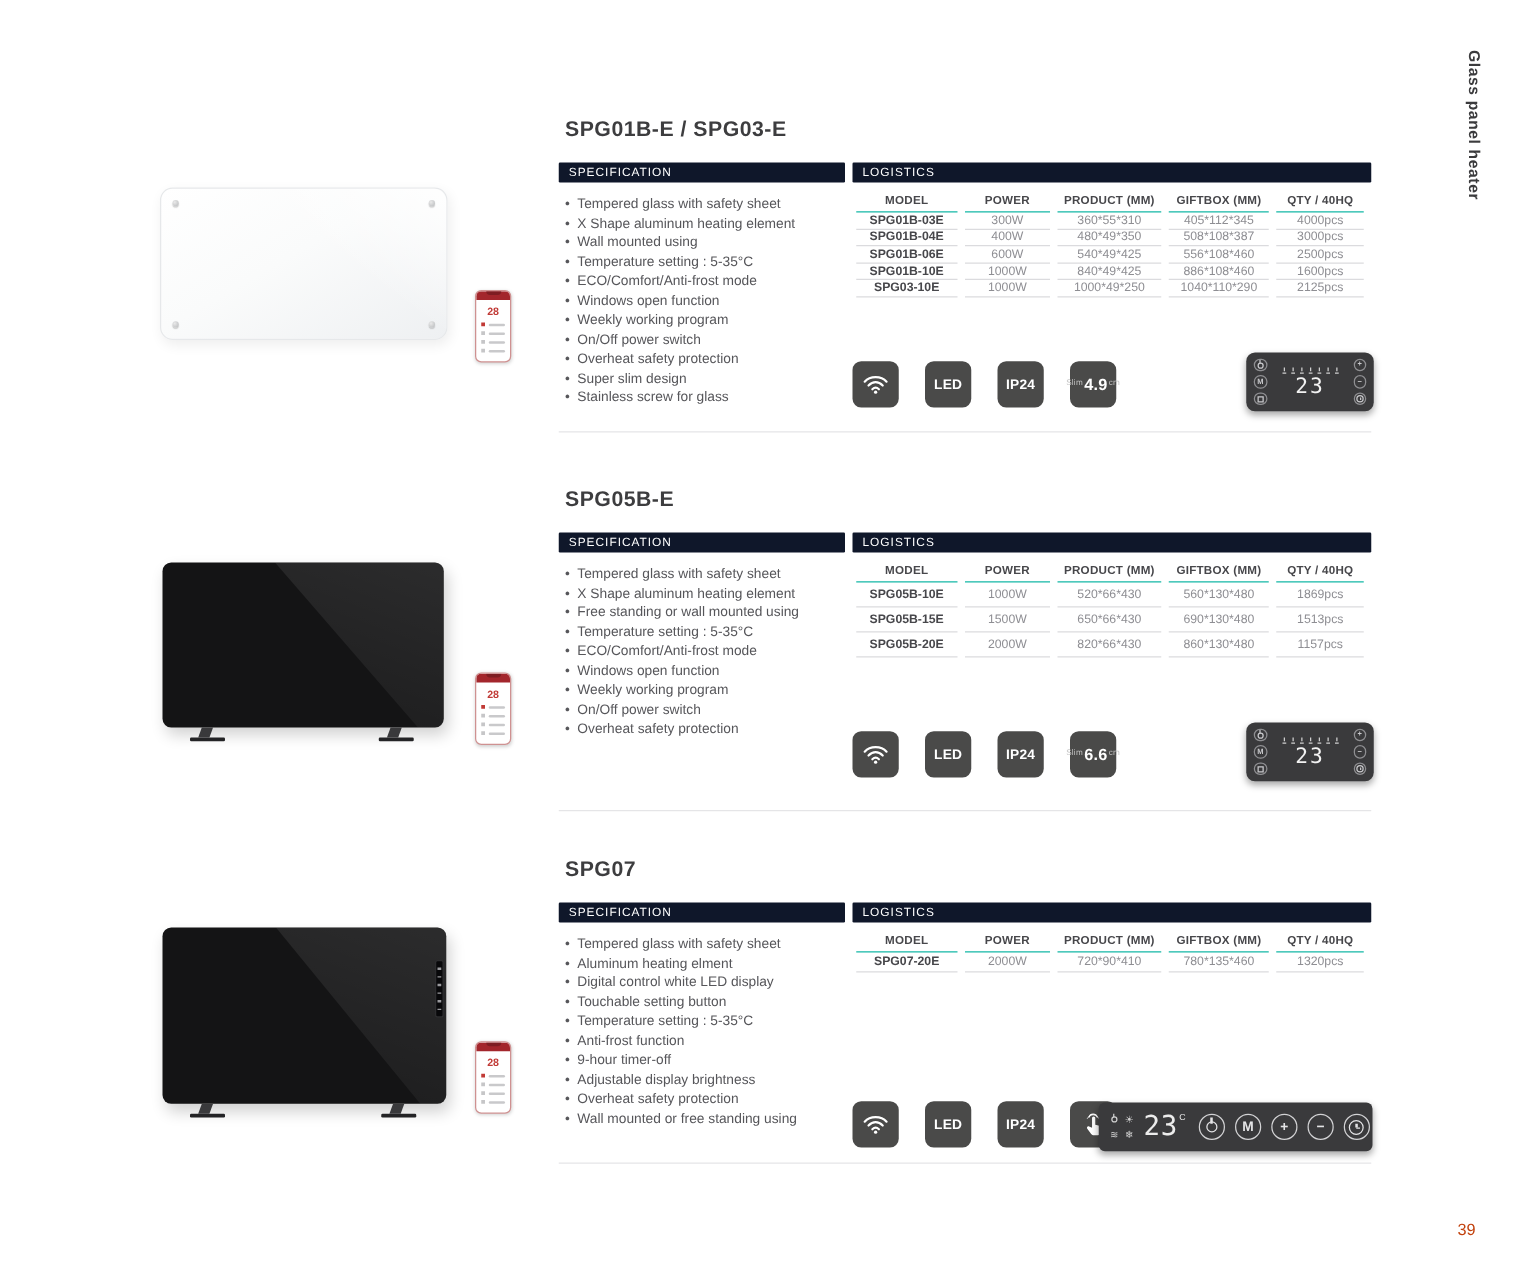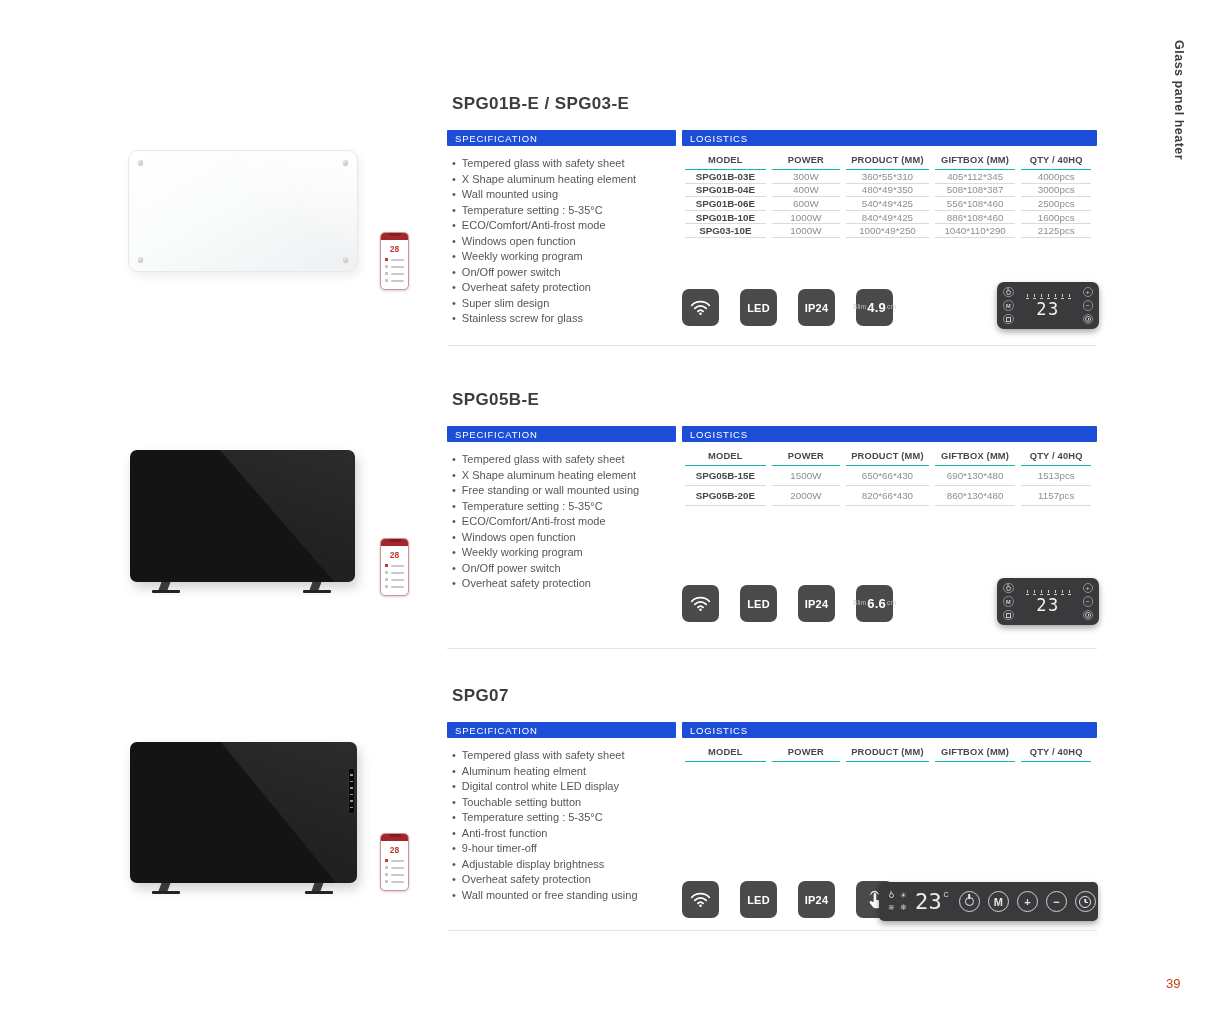--- a/index.html
+++ b/index.html
@@ -12,21 +12,21 @@
     font-size:12.5px; font-weight:600; color:#3b3b3d; letter-spacing:0.5px; }
   .page-num { position:absolute; top:976px; left:1166px; font-size:13px; color:#c2410c; }
 
   
   .sec { position:absolute; left:0; width:1219px; }
   .sec-1 { top:90px; height:266px; }
   .sec-2 { top:386px; height:272px; }
   .sec-3 { top:682px; height:258px; }
   .title { position:absolute; left:452px; top:4px; font-size:17px; font-weight:600;
     color:#3d3d3f; letter-spacing:0.4px; }
-  .bar { position:absolute; top:40px; height:16px; background:#1d4ed8; color:#fff;
+  .bar { position:absolute; top:40px; height:16px; background:#0f172a; color:#fff;
     font-size:9.5px; letter-spacing:0.8px; display:flex; align-items:center;
     padding-left:8px; border-radius:1px; font-weight:500; }
   .bar-spec { left:447px; width:229px; }
   .bar-log  { left:682px; width:415px; }
   .divider { position:absolute; left:447px; width:650px; height:1px; background:#e5e5e7; }
 
   
   .specs { position:absolute; left:452px; top:66px; list-style:none; }
   .specs li { font-size:11px; color:#56565a; line-height:15.5px; white-space:nowrap; }
   .specs li::before { content:"•"; margin-right:6px; color:#56565a; }
@@ -380,20 +380,27 @@
           <tr>
         <th>MODEL</th>
         <th>POWER</th>
         <th>PRODUCT (MM)</th>
         <th>GIFTBOX (MM)</th>
         <th>QTY / 40HQ</th>
       </tr>
         </thead>
       <tbody>
         <tr>
+          <td class="model">SPG05B-10E</td>
+          <td>1000W</td>
+          <td>520*66*430</td>
+          <td>560*130*480</td>
+          <td>1869pcs</td>
+        </tr>
+        <tr>
           <td class="model">SPG05B-15E</td>
           <td>1500W</td>
           <td>650*66*430</td>
           <td>690*130*480</td>
           <td>1513pcs</td>
         </tr>
         <tr>
           <td class="model">SPG05B-20E</td>
           <td>2000W</td>
           <td>820*66*430</td>
@@ -524,20 +531,27 @@
       <thead>
           <tr>
         <th>MODEL</th>
         <th>POWER</th>
         <th>PRODUCT (MM)</th>
         <th>GIFTBOX (MM)</th>
         <th>QTY / 40HQ</th>
       </tr>
         </thead>
       <tbody>
+        <tr>
+          <td class="model">SPG07-20E</td>
+          <td>2000W</td>
+          <td>720*90*410</td>
+          <td>780*135*460</td>
+          <td>1320pcs</td>
+        </tr>
       </tbody>
     </table>
 
     <div class="badges">
       <div class="badge">
         <svg class="wifi-svg" viewBox="0 0 24 19" width="21" height="17">
             <g fill="none" stroke="#fff" stroke-width="2" stroke-linecap="round">
               <path d="M2 7 C7 1.5,17 1.5,22 7"></path>
               <path d="M5.5 10.5 C9.5 6.5,14.5 6.5,18.5 10.5"></path>
               <path d="M9 14 C10.8 12.2,13.2 12.2,15 14"></path>

